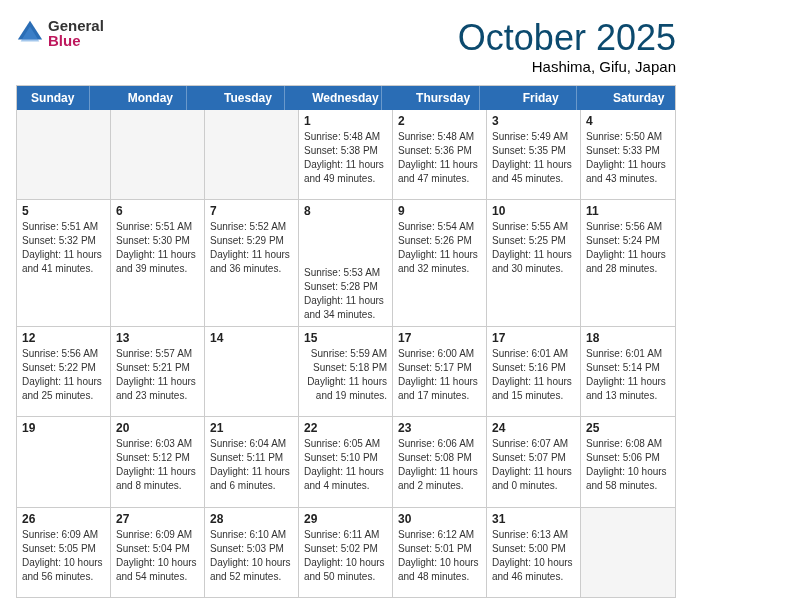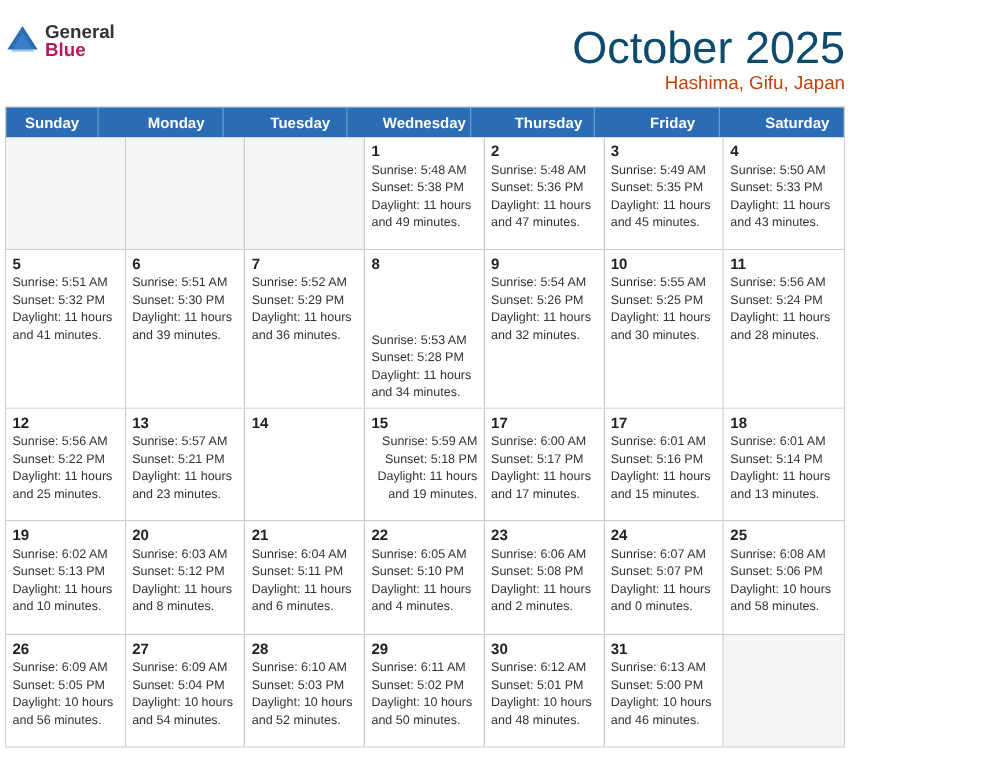--- a/index.html
+++ b/index.html
@@ -6,21 +6,21 @@
     body {
       width: 792px;
       height: 612px;
       font-family: Arial, sans-serif;
       background: #fff;
       overflow: hidden;
     }
     .page {
       width: 696px;
       height: 612px;
-      padding: 18px 20px 14px 4px;
+      padding: 18px 20px 14px 16px;
       display: flex;
       flex-direction: column;
     }
     .header {
       display: flex;
       align-items: flex-start;
       justify-content: space-between;
       margin-bottom: 10px;
     }
     .logo {
@@ -51,21 +51,21 @@
       text-align: right;
     }
     .month-title {
       font-size: 36px;
       font-weight: normal;
       color: #0c4a6e;
       line-height: 1.1;
     }
     .location {
       font-size: 15px;
-      color: #c2410c;
+      color: #000000;
     }
     .calendar {
       flex: 1;
       display: flex;
       flex-direction: column;
       border: 1px solid #ccc;
     }
     .cal-header {
       display: grid;
       grid-template-columns: repeat(7, 1fr);
@@ -258,23 +258,20 @@
           <div class="cal-cell">
             <div class="day-num">18</div>
             <div class="cell-info" style="white-space: pre-line;">Sunrise: 6:01 AM
 Sunset: 5:14 PM
 Daylight: 11 hours and 13 minutes.</div>
           </div>
         </div>
         <div class="cal-row">
           <div class="cal-cell">
             <div class="day-num">19</div>
-            <div class="cell-info" style="white-space: pre-line;">Sunrise: 6:02 AM
-Sunset: 5:13 PM
-Daylight: 11 hours and 10 minutes.</div>
           </div>
           <div class="cal-cell">
             <div class="day-num">20</div>
             <div class="cell-info" style="white-space: pre-line;">Sunrise: 6:03 AM
 Sunset: 5:12 PM
 Daylight: 11 hours and 8 minutes.</div>
           </div>
           <div class="cal-cell">
             <div class="day-num">21</div>
             <div class="cell-info" style="white-space: pre-line;">Sunrise: 6:04 AM

